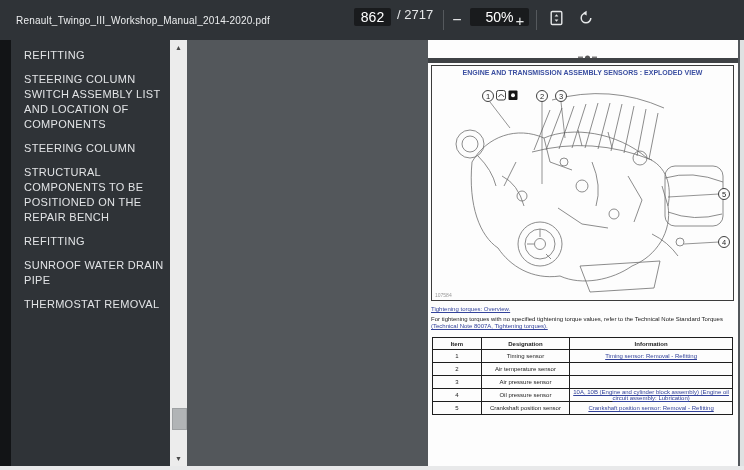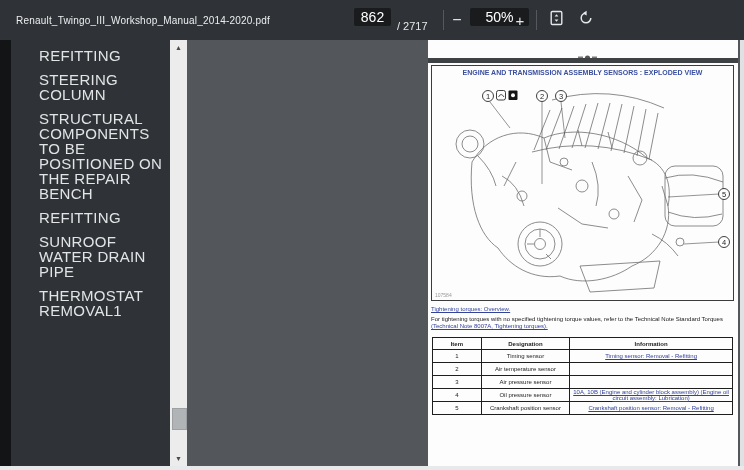--- a/index.html
+++ b/index.html
@@ -6,33 +6,33 @@
   #root{position:relative;width:744px;height:470px;overflow:hidden;
         font-family:"Liberation Sans",sans-serif;background:#53575b;}
   
   .toolbar{position:absolute;left:0;top:0;width:744px;height:40px;background:#2f3337;z-index:6;}
   .tb-title{position:absolute;left:16px;top:0;height:40px;display:flex;align-items:center;
             color:#eceeef;font-size:10px;letter-spacing:.2px;white-space:nowrap;}
   .tb-box{position:absolute;top:8px;height:18px;background:#191b1d;border-radius:2px;
           color:#fff;font-size:14px;display:flex;align-items:center;justify-content:center;}
   #page-box{left:354px;width:37px;}
   #zoom-box{left:470px;width:59px;}
-  .tb-text{position:absolute;top:11px;height:29px;display:flex;align-items:center;color:#e6e8e9;font-size:11px;}
+  .tb-text{position:absolute;top:0;height:29px;display:flex;align-items:center;color:#e6e8e9;font-size:13px;}
   .tb-sep{position:absolute;top:10px;width:1px;height:20px;background:#55595d;}
   .tb-btn{position:absolute;top:0;height:40px;display:flex;align-items:center;justify-content:center;
           color:#e6e8e9;cursor:pointer;}
   
   .left-edge{position:absolute;left:0;top:40px;width:11px;height:430px;background:#121416;z-index:5;}
   .bottom-bar{position:absolute;left:0;top:466px;width:744px;height:4px;background:#e8e9ea;z-index:9;}
   .right-scroll{position:absolute;left:740px;top:40px;width:4px;height:426px;background:#dfe1e2;z-index:8;}
   
   .sidebar{position:absolute;left:11px;top:40px;width:159px;height:426px;background:#2f3337;
            overflow:hidden;z-index:4;}
   .sb-inner{padding:8px 6px 0 13px;display:flex;flex-direction:column;gap:9px;}
-  .sb-item{color:#e2e4e6;font-size:15px;line-height:15px;letter-spacing:.3px;cursor:pointer;margin-left:15px;}
+  .sb-item{color:#e2e4e6;font-size:11px;line-height:15px;letter-spacing:.3px;cursor:pointer;}
   .sb-scroll{position:absolute;left:170px;top:40px;width:17px;height:426px;background:#ececec;z-index:4;}
   .sb-btn{position:absolute;left:0;width:17px;height:15px;display:flex;align-items:center;justify-content:center;
           font-size:7px;color:#4a4a4a;background:#ececec;cursor:pointer;}
   .sb-thumb{position:absolute;left:2px;top:368px;width:13px;height:20px;background:#b1b4b6;border:1px solid #9ea1a3;cursor:grab;}
   
   .prev-page{position:absolute;left:428px;top:40px;width:310px;height:18px;background:#fdfdfd;z-index:2;}
   .page-gap{position:absolute;left:428px;top:58px;width:310px;height:5px;background:#3f4245;z-index:2;}
   .pdf-page{position:absolute;left:428px;top:63px;width:310px;height:407px;background:#fdfdfd;z-index:2;}
   .fig-frame{position:absolute;left:3px;top:2px;width:301px;height:234px;border:1px solid #3c3c3c;}
   .fig-title{position:absolute;left:0;top:3px;width:100%;text-align:center;color:#3b4fa1;
@@ -83,25 +83,26 @@
     </div>
   </div>
 
   <div class="left-edge"></div>
   <div class="right-scroll"></div>
   <div class="bottom-bar"></div>
 
   <div class="sidebar">
     <div class="sb-inner">
       <div class="sb-item">REFITTING</div>
+      <div class="sb-item">STEERING COLUMN SWITCH ASSEMBLY LIST AND LOCATION OF COMPONENTS</div>
       <div class="sb-item">STEERING COLUMN</div>
       <div class="sb-item">STRUCTURAL COMPONENTS TO BE POSITIONED ON THE REPAIR BENCH</div>
       <div class="sb-item">REFITTING</div>
       <div class="sb-item">SUNROOF WATER DRAIN PIPE</div>
-      <div class="sb-item">THERMOSTAT REMOVAL1</div>
+      <div class="sb-item">THERMOSTAT REMOVAL</div>
 
     </div>
   </div>
   <div class="sb-scroll">
     <div class="sb-btn" style="top:0;">▲</div>
     <div class="sb-thumb"></div>
     <div class="sb-btn" style="top:411px;">▼</div>
   </div>
 
   <div class="prev-page">

